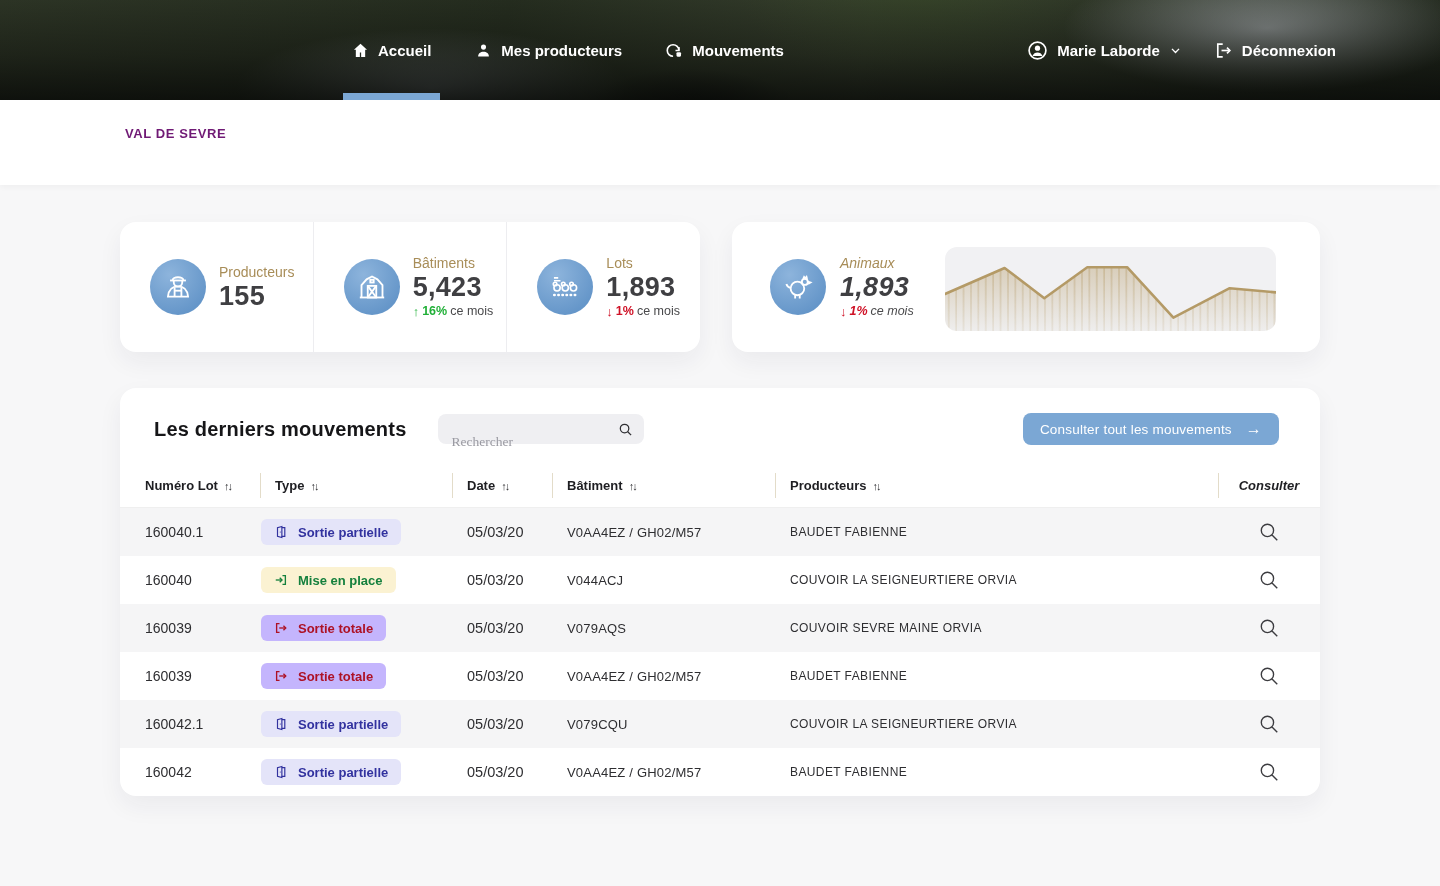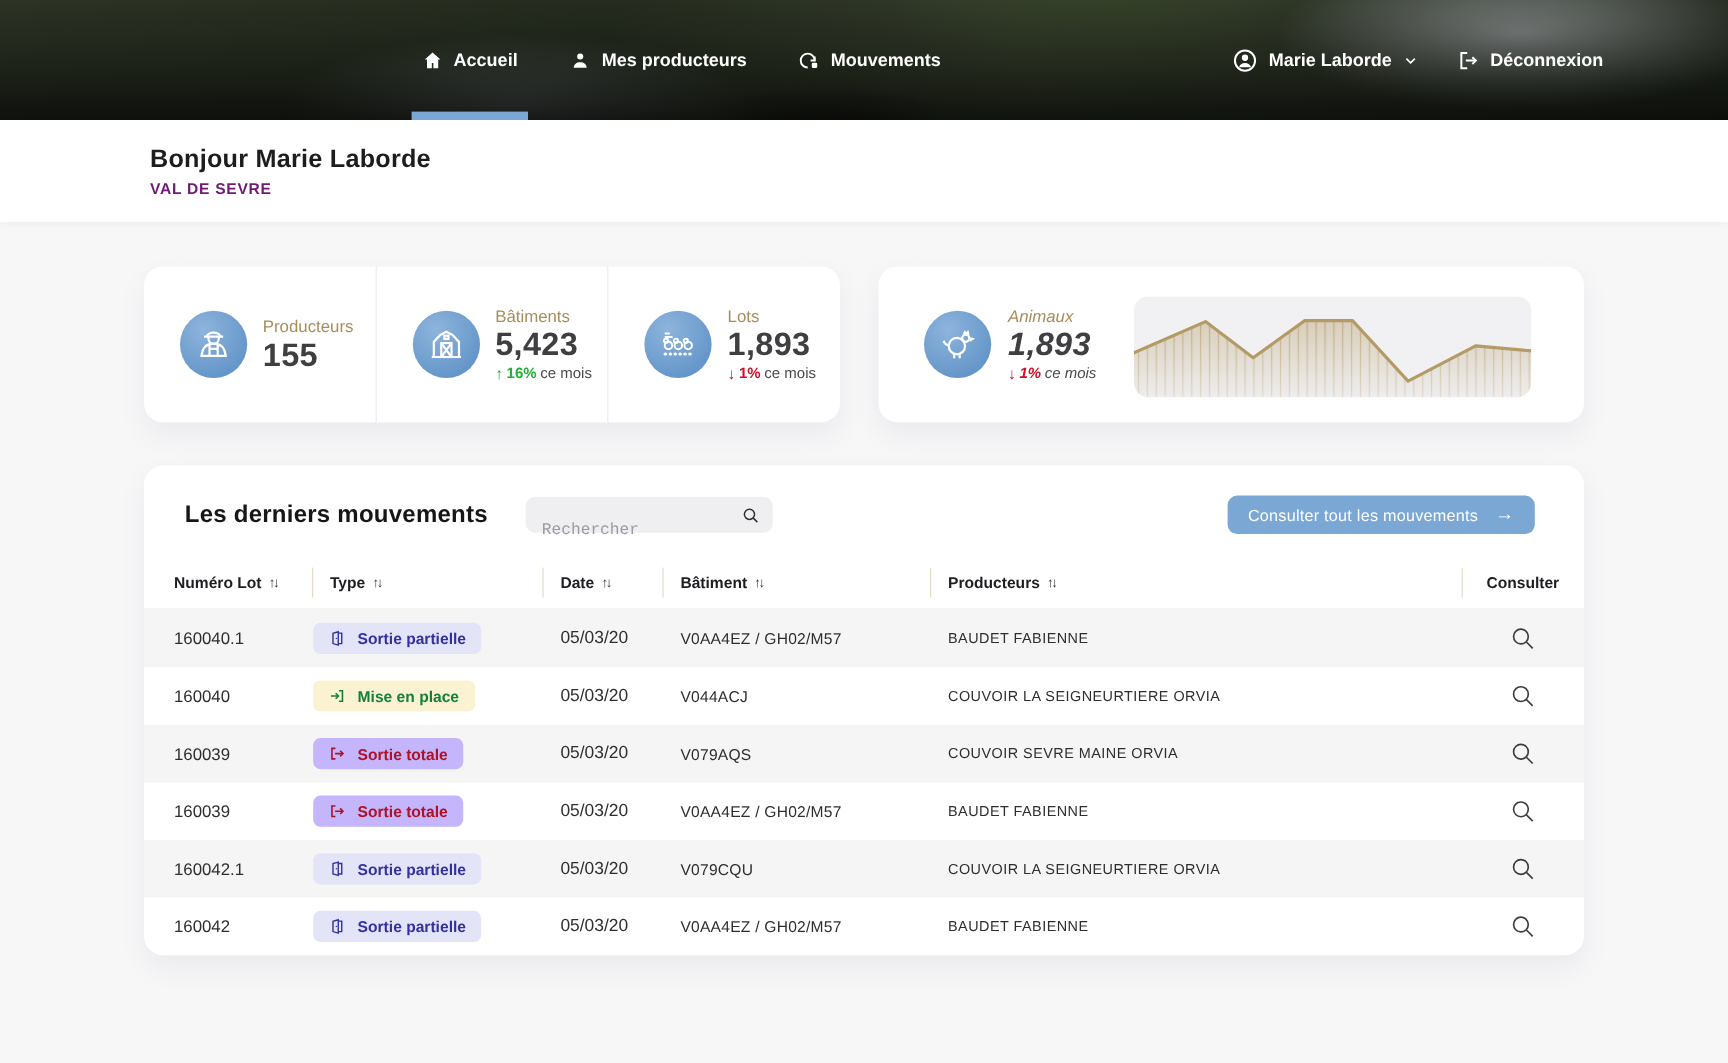--- a/index.html
+++ b/index.html
@@ -79,39 +79,39 @@
   
   .mov-card{margin-top:36px;border-radius:16px;overflow:hidden;padding-top:0;}
   .mov-header{display:flex;align-items:center;padding:25px 41px 19px 34px;}
   .mov-title{font-size:20px;font-weight:700;color:#161618;letter-spacing:0.2px;}
   .search{
     margin-left:32px;width:206px;height:30px;background:#efeff2;border-radius:8px;
     display:flex;align-items:center;padding:0 11px 0 13px;
   }
   .search input{
     flex:1;border:none;outline:none;background:transparent;font-size:13.5px;
-    font-family:Liberation Mono, monospace;color:#404040;min-width:0;margin-top:26px;
+    font-family:Liberation Serif, serif;color:#404040;min-width:0;margin-top:26px;
   }
   .search input::placeholder{color:#9a9aa2;}
   .search .loupe{width:15px;height:15px;flex:0 0 15px;cursor:pointer;}
   .spacer{flex:1;}
   .cta{
     height:32px;background:var(--blue);border:none;border-radius:8px;color:#fff;
     font-size:13.5px;font-family:"Liberation Sans",sans-serif;font-weight:500;
     padding:0 17px;display:flex;align-items:center;gap:14px;cursor:pointer;letter-spacing:0.2px;
   }
   .cta .cta-arrow{font-size:16px;line-height:1;}
 
   
   .thead-row,.trow{display:grid;grid-template-columns:140px 192px 100px 223px 443px 102px;align-items:center;}
   .thead-row{height:44px;border-bottom:1px solid #efefef;}
   .th{position:relative;font-size:13px;font-weight:700;color:#1e1e22;display:flex;align-items:center;gap:6px;height:100%;padding-left:15px;}
   .th:first-child{padding-left:25px;}
   .th:not(:first-child)::before{content:"";position:absolute;left:0;top:9px;bottom:9px;width:1px;background:#e3dcc9;}
-  .th-consult{justify-content:center;padding-left:0;}
+  .th-consult{justify-content:center;padding-left:0;font-style:italic;}
   .sort{font-size:11px;letter-spacing:-2px;color:#2e2e32;cursor:pointer;padding-right:2px;}
   .trow{height:48px;}
   .tbody .trow:nth-child(odd){background:var(--row-alt);}
   .td{font-size:14px;color:#2e2e31;}
   .td-lot{padding-left:25px;font-size:14px;}
   .td-type{padding-left:1px;}
   .td-date{padding-left:15px;font-size:14.5px;}
   .td-bat{padding-left:15px;font-size:13px;letter-spacing:0.2px;}
   .td-prod{padding-left:15px;font-size:12px;letter-spacing:0.4px;}
   .td-consult{display:flex;justify-content:center;}
@@ -183,21 +183,20 @@
               <path d="M9.5 12h10.5"></path>
               <path d="M16.4 8.4 20 12l-3.6 3.6"></path>
             </svg>
         </span>
         <span>Déconnexion</span>
       </div>
     </div>
   </header>
 
   <section class="greeting">
-    <h1>Bonjour Marie Laborde</h1>
     <div class="sub">VAL DE SEVRE</div>
   </section>
 
   <div class="content">
 
     <div class="stats-row">
 
       <div class="card stats-card">
         <div class="stat">
           <div class="bubble">

